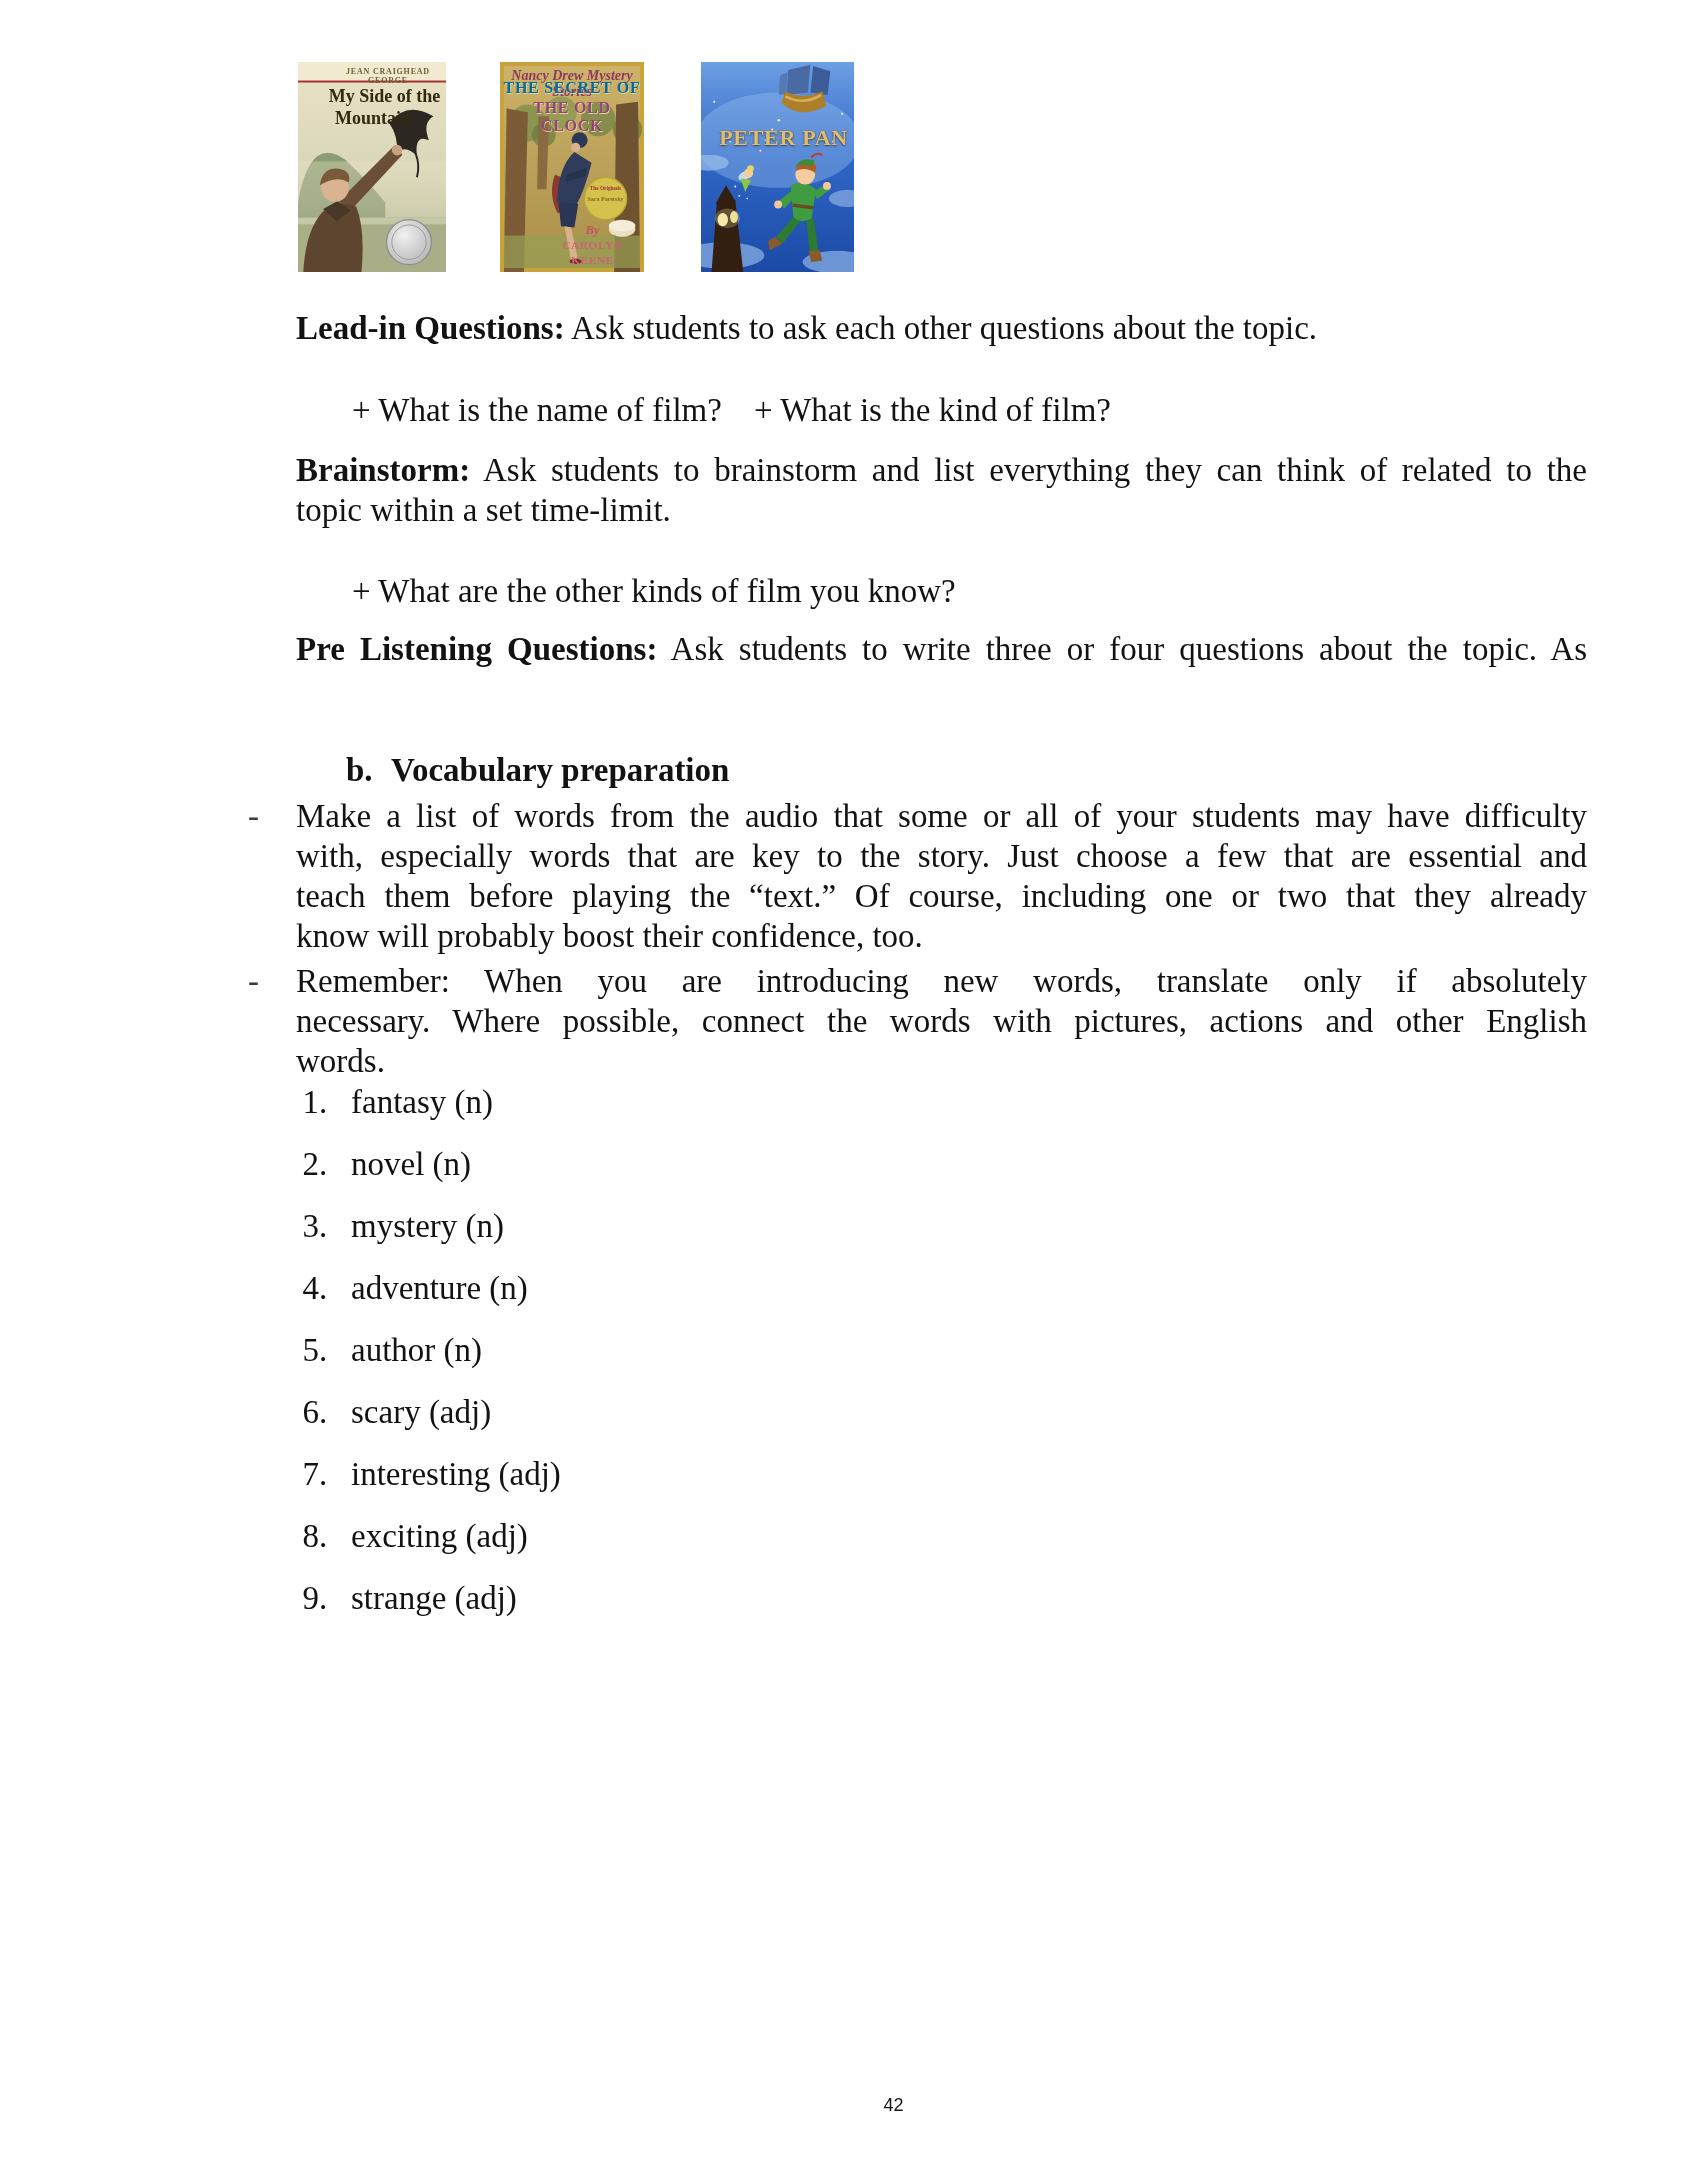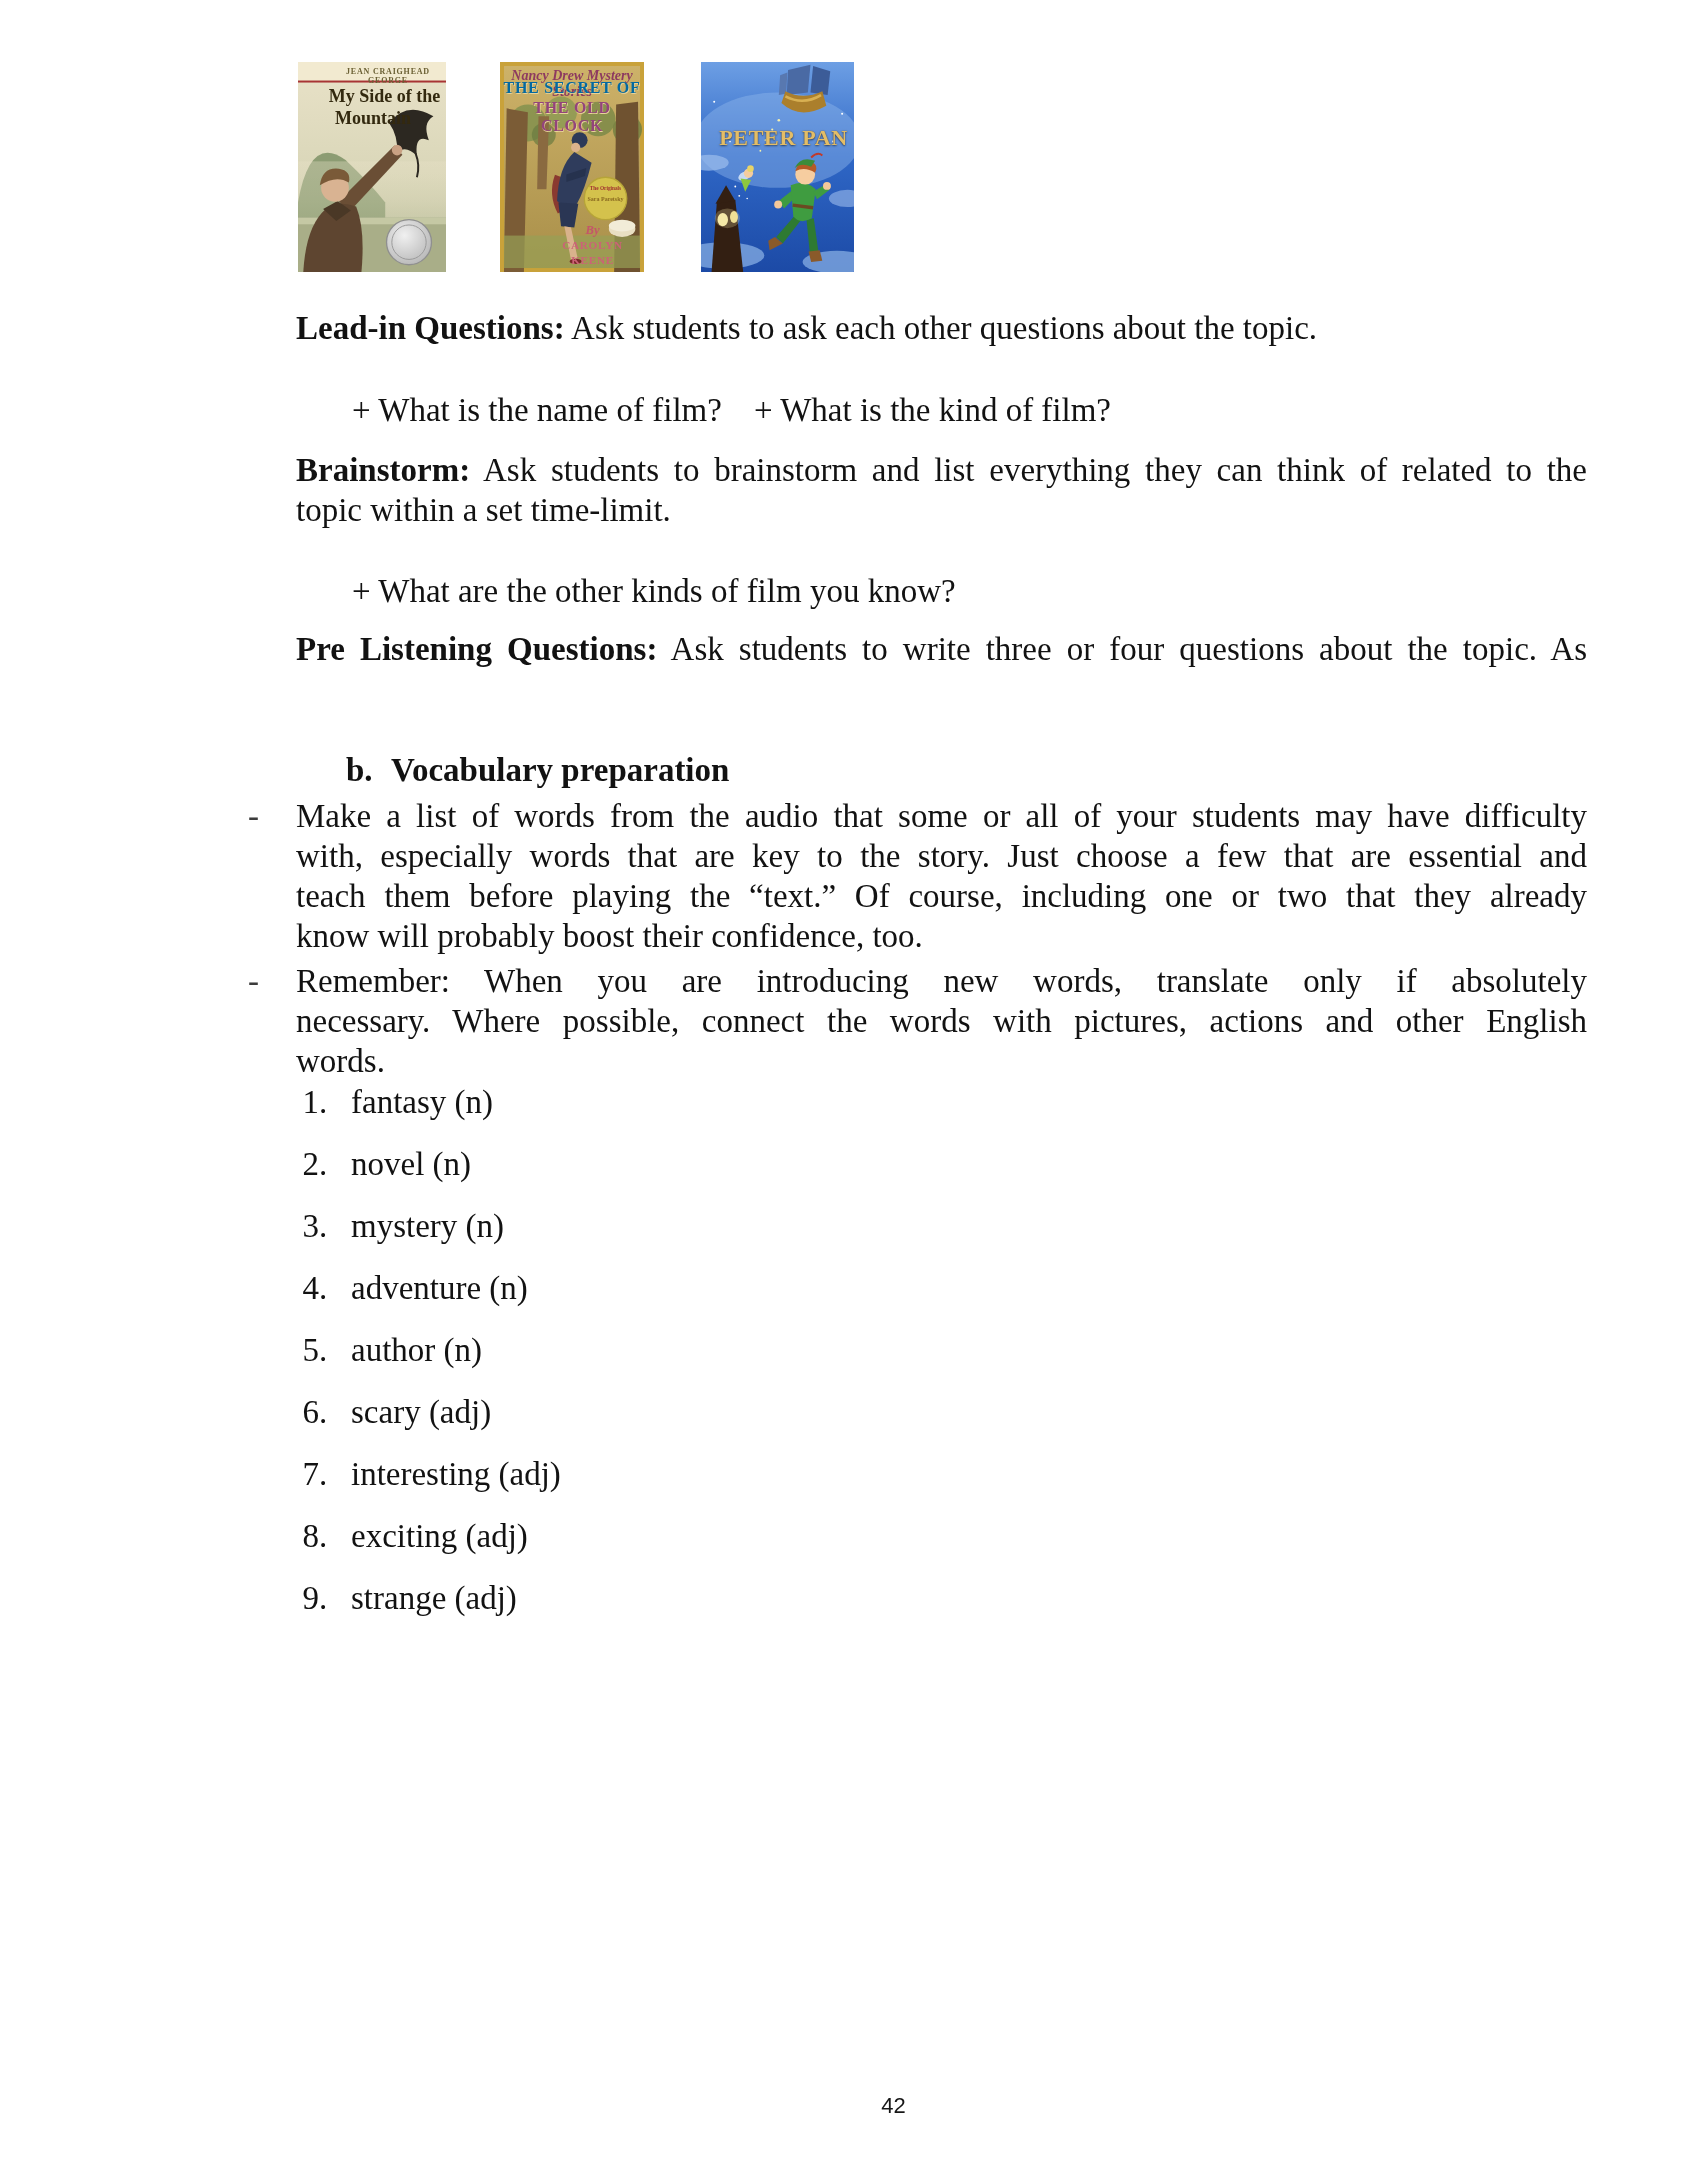--- a/index.html
+++ b/index.html
@@ -33,21 +33,21 @@
     margin:0; padding:0; list-style:none;
     font-size:33px; line-height:40px;
   }
   .vlist li { position:relative; padding-left:55px; margin-bottom:22px; }
   .vlist .num { position:absolute; left:6.6px; top:0; }
 
   
   .pageno {
     position:absolute; top:2089px; left:847px; width:93px;
     text-align:center; font-family:"Liberation Sans",sans-serif;
-    font-size:22px; line-height:33px; color:#161616;
+    font-size:18px; line-height:33px; color:#161616;
   }
 
   
   .cover { position:absolute; top:62px; height:210px; overflow:hidden; }
   .cover svg { position:absolute; left:0; top:0; width:100%; height:100%; }
   .cover1 { left:298px;  width:148px; }
   .cover2 { left:500px;  width:144px; }
   .cover3 { left:701px; width:153px; }
   .cover .ovl { position:absolute; }
 

